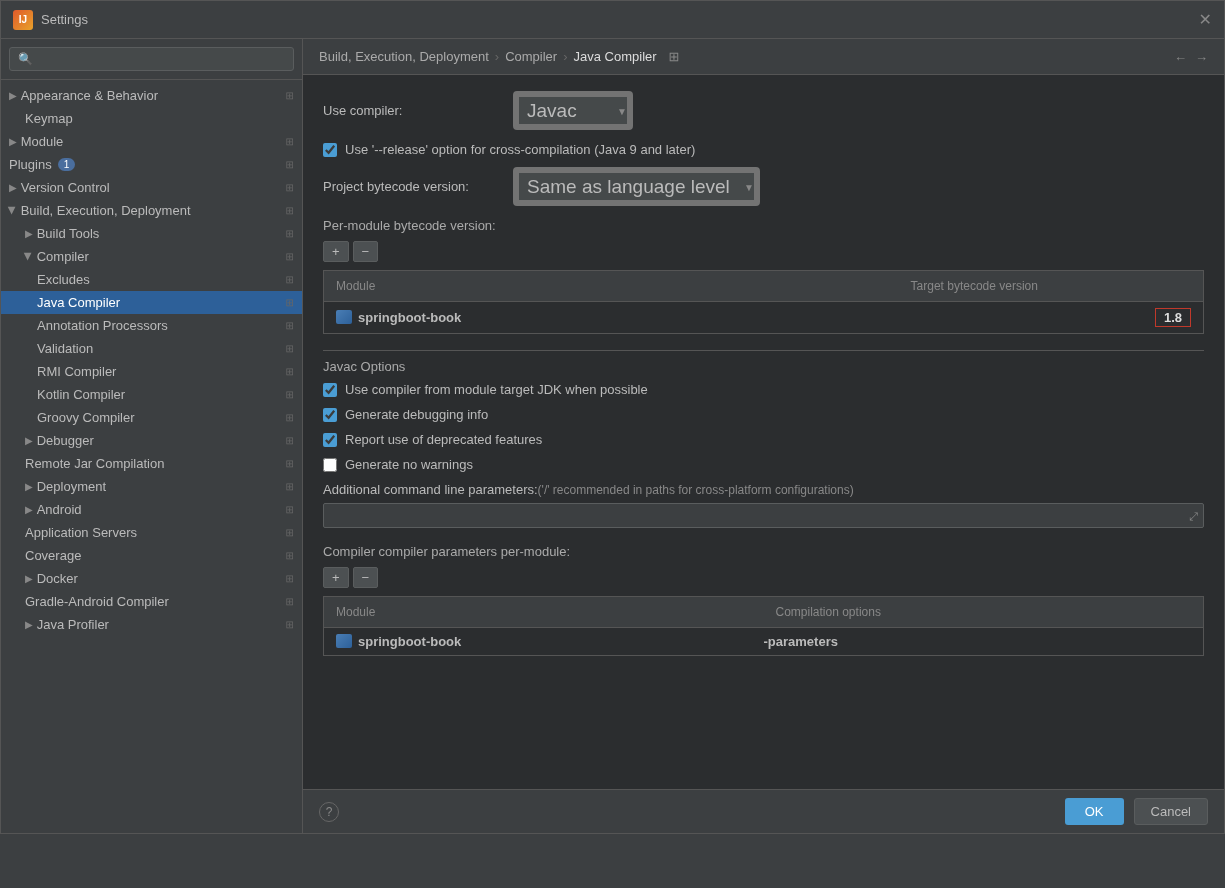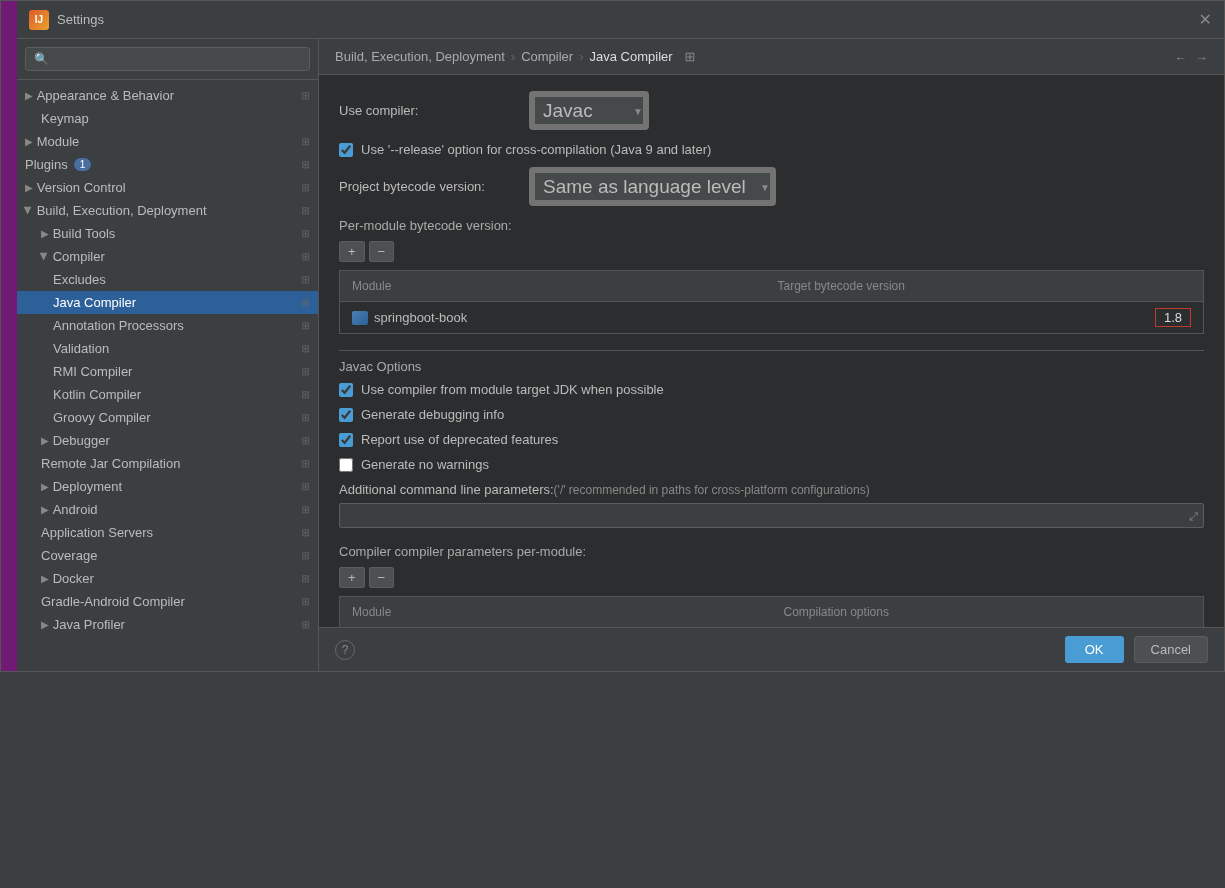--- a/index.html
+++ b/index.html
@@ -1,18 +1,18 @@
 <!DOCTYPE html>
 <html><head>
   <meta charset="utf-8">
   <style>
     * { box-sizing: border-box; margin: 0; padding: 0; }
     body { font-family: 'Segoe UI', Arial, sans-serif; font-size: 13px; background: #3c3f41; color: #bbbbbb; width: 1225px; height: 888px; overflow: hidden; }
 
-    .window { width: 1225px; height: 672px; background: #701a75; display: flex; flex-direction: column; border: 1px solid #555; padding-left: 16px; }
+    .window { width: 1225px; height: 834px; background: #f9a8d4; display: flex; flex-direction: column; border: 1px solid #555; }
 
     .titlebar { background: #3c3f41; height: 38px; display: flex; align-items: center; padding: 0 12px; border-bottom: 1px solid #555; }
     .titlebar-icon { width: 20px; height: 20px; margin-right: 8px; background: linear-gradient(135deg, #e05a2b, #e8a22b); border-radius: 3px; display: flex; align-items: center; justify-content: center; font-size: 10px; color: white; font-weight: bold; flex-shrink: 0; }
     .titlebar-title { color: #bbbbbb; font-size: 13px; flex: 1; }
     .titlebar-close { color: #888; cursor: pointer; font-size: 16px; }
 
     .content { display: flex; flex: 1; overflow: hidden; }
 
     
     .sidebar { width: 302px; background: #3c3f41; border-right: 1px solid #555; display: flex; flex-direction: column; overflow: hidden; flex-shrink: 0; }
@@ -48,24 +48,24 @@
     .select-wrapper { position: relative; display: inline-block; }
     .styled-select { background: #45494a; border: 6px solid #737373; color: #bbbbbb; padding: 3px 24px 3px 8px; border-radius: 4px; font-size: 19px; appearance: none; cursor: pointer; outline: none; min-width: 120px; }
     .select-arrow { position: absolute; right: 6px; top: 50%; transform: translateY(-50%); color: #888; pointer-events: none; font-size: 10px; }
 
     .checkbox-row { display: flex; align-items: center; margin-bottom: 10px; gap: 8px; }
     .checkbox-row input[type="checkbox"] { accent-color: #4a9dd4; width: 14px; height: 14px; cursor: pointer; }
 
     .table-container { border: 1px solid #555; background: #2b2d2f; margin-bottom: 16px; }
     .table-header { display: flex; background: #3c3f41; border-bottom: 1px solid #555; padding: 4px 0; }
     .th { padding: 4px 12px; font-size: 12px; color: #888; flex: 1; }
-    .th.right { text-align: left; padding-right: 24px; }
+    .th.right { text-align: center; padding-right: 24px; }
     .table-row-item { display: flex; align-items: center; padding: 6px 12px; border-bottom: 1px solid #333; }
     .table-row-item:last-child { border-bottom: none; }
-    .table-cell { flex: 1; font-size: 13px; color: #bbbbbb; display: flex; align-items: flex-end; gap: 6px; }
+    .table-cell { flex: 1; font-size: 13px; color: #bbbbbb; display: flex; align-items: flex-start; gap: 6px; font-weight: bold; }
     .table-cell.right { justify-content: flex-end; }
     .folder-icon { width: 16px; height: 14px; background: linear-gradient(135deg, #4a7eb5, #2d6099); border-radius: 2px; display: inline-block; position: relative; flex-shrink: 0; }
     .bytecode-badge { background: transparent; border: 1.5px solid #c0392b; color: #dddddd; padding: 1px 8px; font-size: 13px; }
 
     .toolbar-row { display: flex; gap: 4px; margin-bottom: 8px; }
     .toolbar-btn { background: #4c5052; border: 1px solid #5a5d5e; color: #bbbbbb; padding: 2px 8px; cursor: pointer; border-radius: 2px; font-size: 13px; }
 
     .text-input-wide { background: #3c3f41; border: 1px solid #5a5d5e; color: #bbbbbb; padding: 4px 28px 4px 8px; font-size: 13px; width: 100%; border-radius: 2px; outline: none; }
 
     .input-with-expand { position: relative; }

